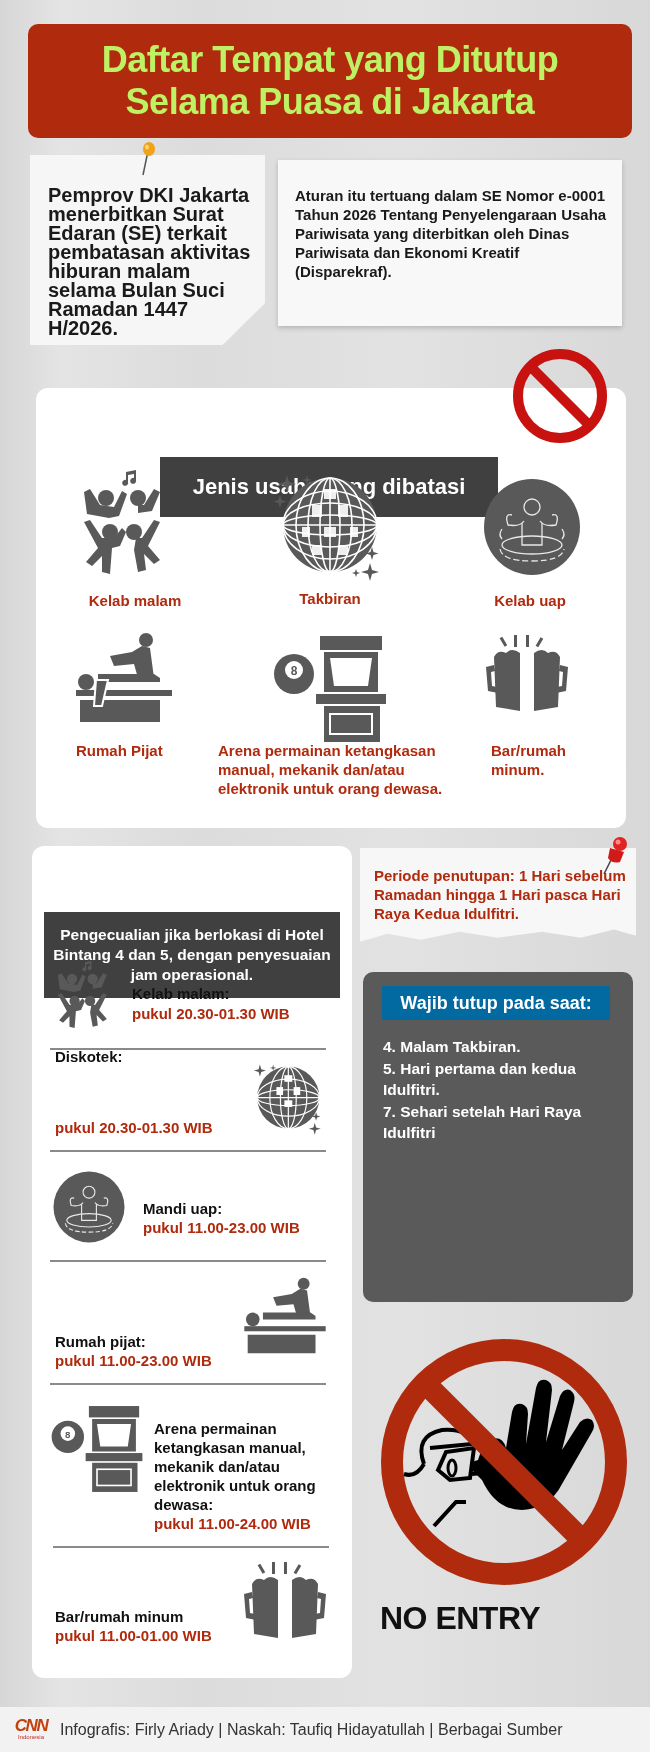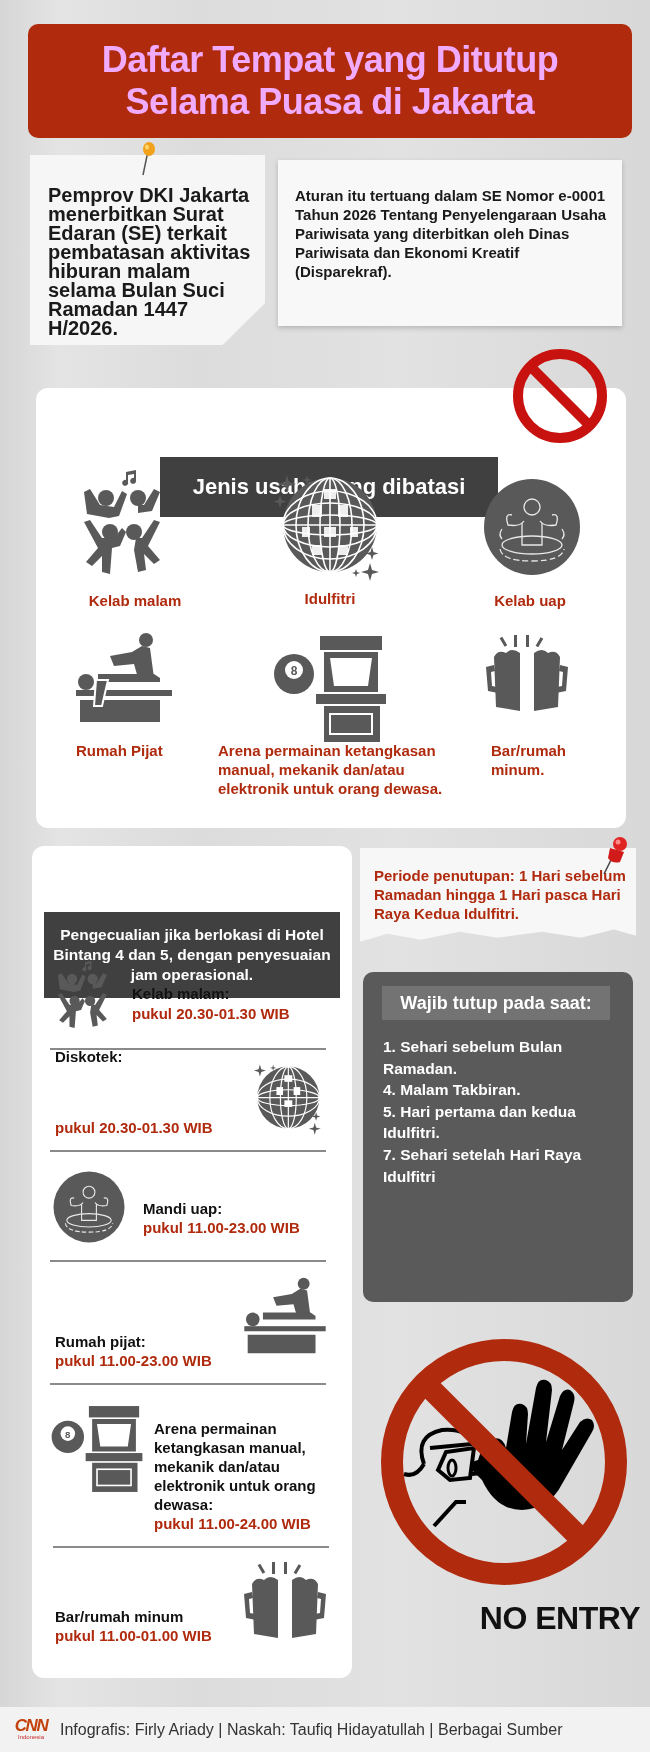--- a/index.html
+++ b/index.html
@@ -13,21 +13,21 @@
   }
   .abs { position: absolute; }
 
   
   .title-box {
     left: 28px; top: 24px; width: 604px; height: 114px;
     background: #b02a0e; border-radius: 10px;
     display: flex; flex-direction: column; justify-content: center; align-items: center;
   }
   .title-line {
-    color: #f0abfc; font-family: "Liberation Sans", sans-serif; font-weight: 700;
+    color: #bef264; font-family: "Liberation Sans", sans-serif; font-weight: 700;
     font-size: 36px; line-height: 42px; letter-spacing: -0.5px;
   }
 
   
   .note1 {
     left: 30px; top: 155px; width: 235px; height: 190px;
     background: #f6f6f6;
     clip-path: polygon(0 0, 100% 0, 100% 78%, 82% 100%, 8% 100%, 0 100%);
     box-shadow: 0 2px 6px rgba(0,0,0,0.15);
   }
@@ -84,32 +84,32 @@
   }
   .pin2 { left: 596px; top: 836px; }
 
   
   .wajib-card {
     left: 363px; top: 972px; width: 270px; height: 330px;
     background: #5a5a5a; border-radius: 10px;
   }
   .wajib-badge {
     left: 382px; top: 986px; width: 228px; height: 34px;
-    background: #737373; color: #fff; font-family: "Liberation Sans", sans-serif; font-weight: 700; font-size: 18px;
+    background: #0369a1; color: #fff; font-family: "Liberation Sans", sans-serif; font-weight: 700; font-size: 18px;
     display: flex; align-items: center; justify-content: center;
   }
   .wajib-list {
     left: 383px; top: 1036px; width: 240px;
     color: #fff; font-family: "Liberation Sans", sans-serif; font-weight: 700; font-size: 15.5px; line-height: 21.6px;
     list-style: none;
   }
 
   .no-entry-sign { left: 376px; top: 1334px; }
   .no-entry-label {
-    left: 380px; top: 1600px; width: 260px; text-align: right;
+    left: 380px; top: 1600px; width: 260px; text-align: left;
     font-family: "Liberation Sans", sans-serif; font-weight: 700; font-size: 32px; color: #111; letter-spacing: -0.5px;
   }
 
   
   .footer {
     left: 0; top: 1707px; width: 650px; height: 45px; background: #f2f2f2;
     display: flex; align-items: center;
   }
   .cnn-logo { margin-left: 14px; width: 34px; display: flex; flex-direction: column; align-items: center; }
   .cnn-mark { color: #c2410c; font-family: "Liberation Sans", sans-serif; font-weight: 700; font-size: 17px; letter-spacing: -1.5px; line-height: 15px; font-style: italic; }
@@ -194,21 +194,21 @@
       <path d="M70 38 q8 -2 4 10 q-12 2 -16 -4"></path>
     <path d="M40 46 l0 22 l20 0 l0 -22"></path>
     <ellipse cx="50" cy="68" rx="30" ry="9"></ellipse>
     <path d="M18 72 q2 12 32 12 q30 0 32 -12" stroke-dasharray="6 3"></path>
     <path d="M20 52 q-4 6 0 10"></path>
       <path d="M80 52 q4 6 0 10"></path>
   </g>
 </svg>
 
 <div class="abs cat-label" style="left:75px;top:591px;width:120px;text-align:center">Kelab malam</div>
-<div class="abs cat-label" style="left:270px;top:589px;width:120px;text-align:center">Idulfitri</div>
+<div class="abs cat-label" style="left:270px;top:589px;width:120px;text-align:center">Takbiran</div>
 <div class="abs cat-label" style="left:470px;top:591px;width:120px;text-align:center">Kelab uap</div>
 
 <svg class="abs" style="left:76px;top:632px" width="96" height="92" viewBox="0 0 96 92">
   <g fill="#595959">
     <circle cx="70" cy="8" r="7"></circle>
     <path d="M34 24 l22 -4 l10 -6 l8 2 l4 30 l-16 0 l-4 -14 l-20 2 z"></path>
     <circle cx="10" cy="50" r="8"></circle>
     <path d="M22 42 l56 0 l6 4 l0 4 l-62 0 z"></path>
     <rect x="0" y="58" width="96" height="6"></rect>
     <path d="M4 68 l80 0 l0 22 l-80 0 z"></path>
@@ -358,21 +358,20 @@
 <svg class="abs pin2" width="36" height="40" viewBox="0 0 36 40">
   <line x1="16" y1="22" x2="8" y2="38" stroke="#444" stroke-width="1.5"></line>
   <circle cx="24" cy="8" r="7" fill="#e02424"></circle>
   <path d="M14 12 l14 4 l-4 10 q-8 2 -12 -4 z" fill="#d11a1a"></path>
   <circle cx="22" cy="6" r="2.5" fill="#ff8888"></circle>
 </svg>
 
 <div class="abs wajib-card"></div>
 <div class="abs wajib-badge">Wajib tutup pada saat:</div>
 <ul class="abs wajib-list">
-  <li>1. Sehari sebelum Bulan Ramadan.</li>
   <li>4. Malam Takbiran.</li>
   <li>5. Hari pertama dan kedua Idulfitri.</li>
   <li>7. Sehari setelah Hari Raya Idulfitri</li>
 </ul>
 
 <svg class="abs no-entry-sign" width="256" height="256" viewBox="0 0 256 256">
   <g>
     <path d="M108 108 q18 -10 22 6 l6 -36 q2 -10 10 -8 q6 2 6 10 l-2 30 l10 -56 q2 -10 10 -8 q6 2 6 10 l-6 52 l14 -46 q4 -8 10 -6 q6 4 4 12 l-12 48 l18 -28 q6 -6 12 -2 q4 6 0 12 l-30 52 q-12 24 -40 26 q-26 0 -40 -30 l-10 -10 q-4 -8 6 -10 z" fill="#000"></path>
     <path d="M48 130 q-10 -28 18 -34 q26 -2 30 14 l-42 4" fill="none" stroke="#000" stroke-width="4"></path>
     <path d="M62 136 l8 -18 l28 -4 l-4 30 l-20 2 z" fill="none" stroke="#000" stroke-width="4"></path>

